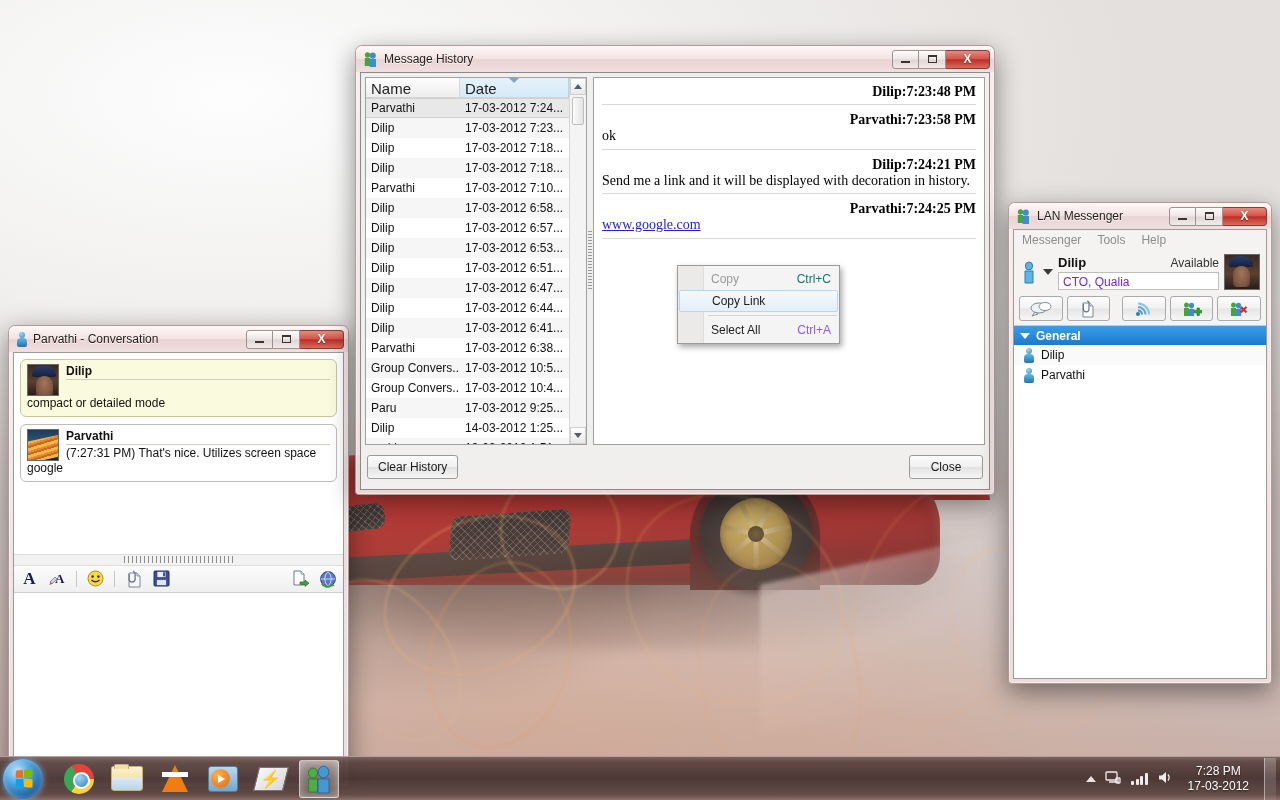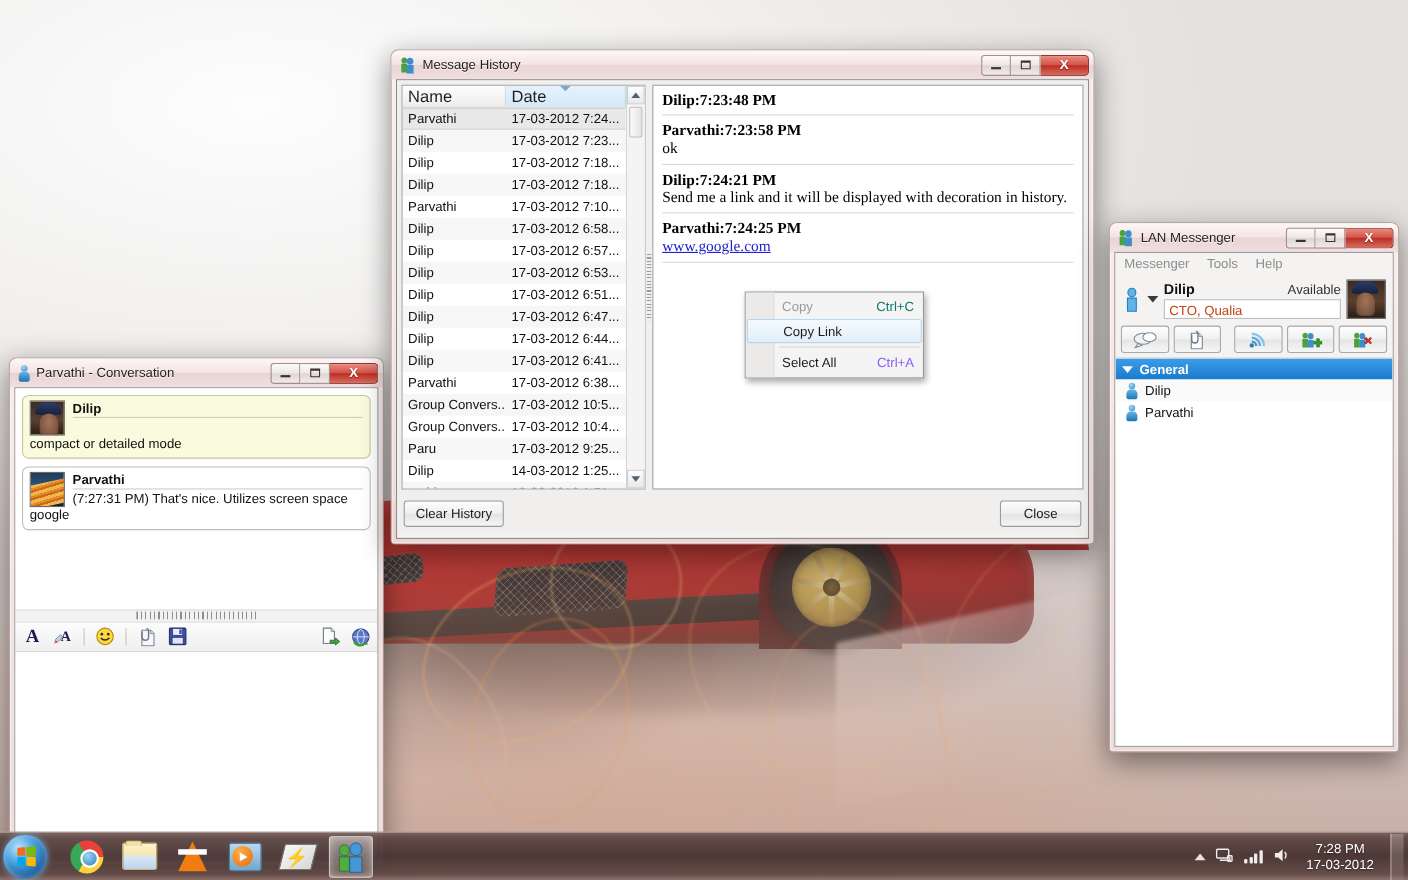--- a/index.html
+++ b/index.html
@@ -197,21 +197,21 @@
   .splitter {
     width: 6px; background: #f0efee; display: flex; align-items: center; justify-content: center;
   }
   .grip { width: 4px; height: 60px; background: repeating-linear-gradient(180deg,#9a9a9a 0 1px, transparent 1px 3px); }
   .mh-right {
     flex: 1; background: #fff; border: 1px solid #a0a0a0; overflow: hidden;
     font-family: "Liberation Serif", serif; font-size: 14px; color: #000;
     padding: 4px 8px 4px 8px;
   }
   .msg { padding: 2px 0 4px 0; border-bottom: 1px solid #d8d8d8; margin-bottom: 5px; }
-  .msg-hdr { display: flex; justify-content: flex-start; font-weight: bold; font-family: Liberation Serif, serif; }
+  .msg-hdr { display: flex; justify-content: flex-end; font-weight: bold; font-family: Liberation Serif, serif; }
   .msg-body { line-height: 1.18; }
   .msg-body a { color: #2222cc; text-decoration: underline; }
 
   .mh-footer { height: 36px; display: flex; align-items: center; padding: 0 6px; background: #f0efee; }
   .btn {
     font-family: "Liberation Sans", sans-serif; font-size: 12px; color: #1b1b1b;
     background: linear-gradient(180deg,#fcfcfc 0%,#f0f0f0 48%,#e3e3e3 52%,#f5f5f5 100%);
     border: 1px solid #9a9a9a; border-radius: 3px; padding: 4px 10px;
   }
   .btn.wide { min-width: 74px; text-align: center; }
@@ -286,21 +286,21 @@
   .menubar { height: 20px; display: flex; align-items: center; gap: 16px; padding: 0 8px; font-size: 12px; color: #8d8d8d; background: #f4f3f2; }
   .lan-profile { display: flex; align-items: center; padding: 4px 6px 3px 6px; gap: 5px; background: #f4f3f2; }
   .status-ava { width: 18px; height: 22px; position: relative; flex-shrink: 0; }
   .lan-caret { width:0;height:0;border-left:5px solid transparent;border-right:5px solid transparent;border-top:6px solid #3a3a3a; }
   .prof-mid { flex: 1; min-width: 0; }
   .prof-row1 { display: flex; align-items: baseline; justify-content: space-between; }
   .prof-name { font-weight: bold; font-size: 13px; color: #111; }
   .prof-status { font-size: 12px; color: #333; }
   .prof-note {
     margin-top: 2px; background: #fff; border: 1px solid #bdbdbd;
-    font-size: 12px; color: #c2410c; padding: 1px 4px; height: 18px; line-height: 16px;
+    font-size: 12px; color: #6d28d9; padding: 1px 4px; height: 18px; line-height: 16px;
     overflow: hidden; white-space: nowrap;
   }
   .prof-pic { width: 36px; height: 36px; border: 1px solid #6a6a6a; flex-shrink: 0; overflow: hidden; position: relative; }
   .lan-toolbar { display: flex; align-items: center; gap: 4px; padding: 3px 5px 4px 5px; background: #f4f3f2; }
   .lan-tb {
     flex: 1; height: 25px; border: 1px solid #a9a9a9; border-radius: 3px;
     background: linear-gradient(180deg,#fdfdfd 0%,#f1f1f1 48%,#e5e5e5 52%,#f6f6f6 100%);
     display: flex; align-items: center; justify-content: center;
   }
   .lan-tb-gap { width: 4px; }

